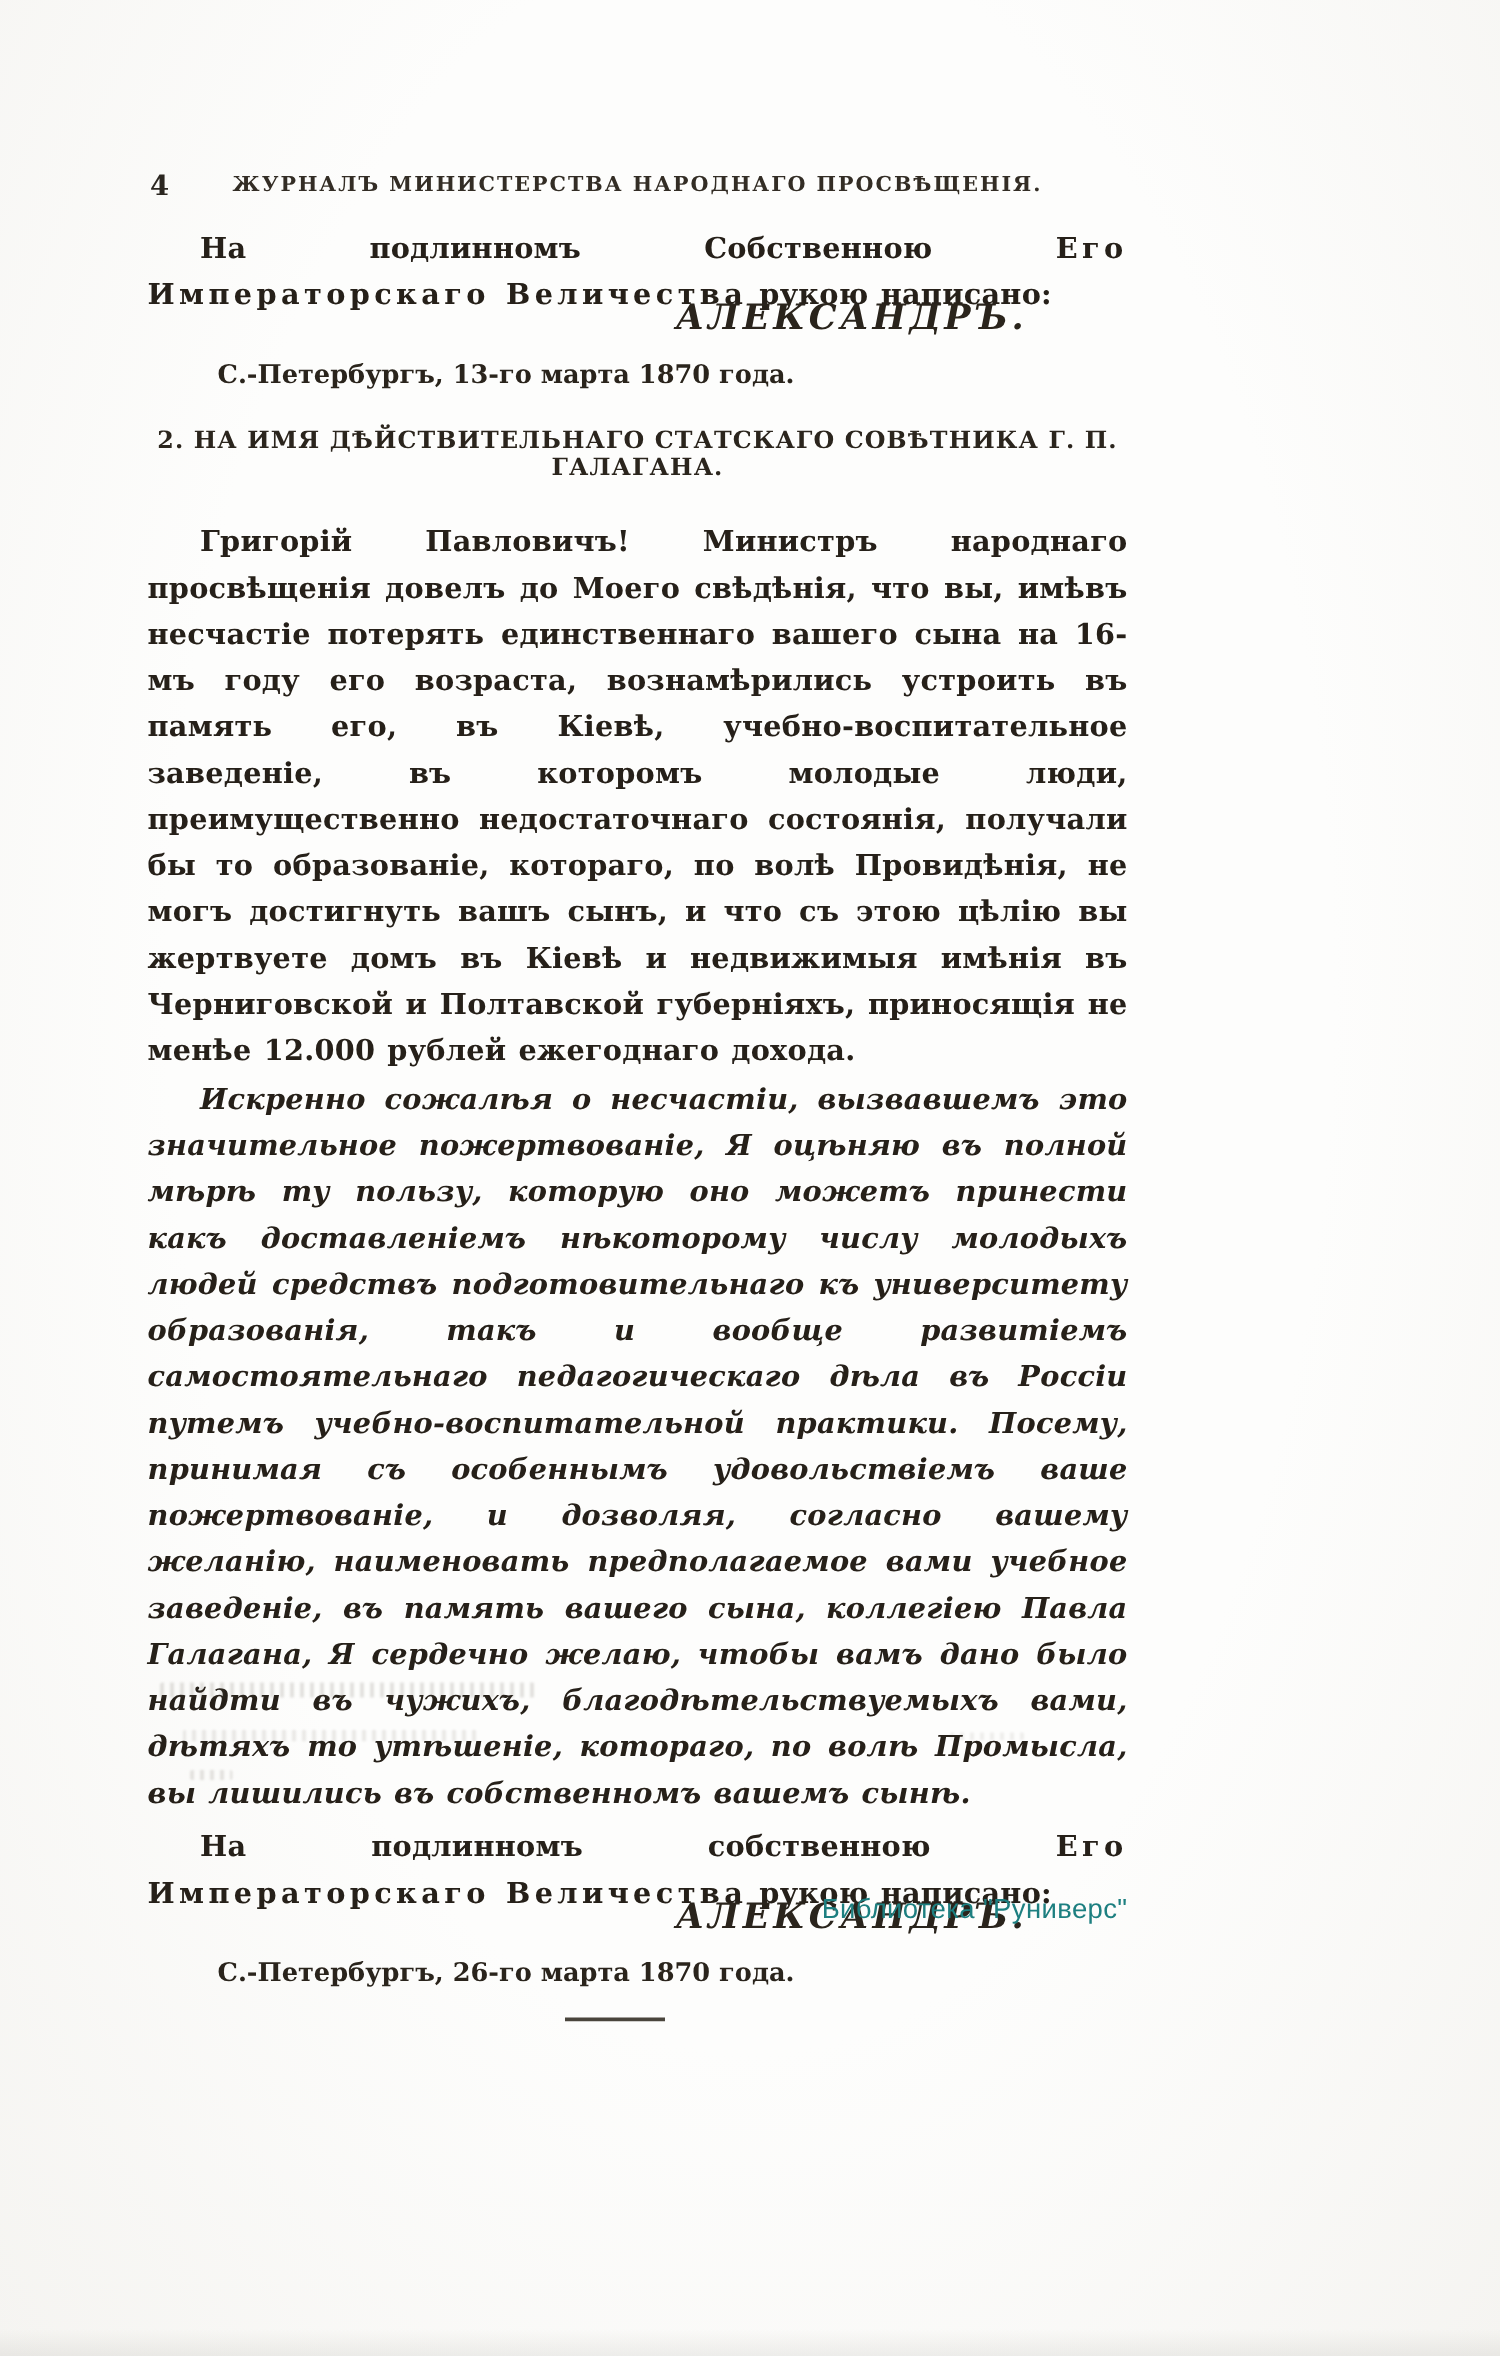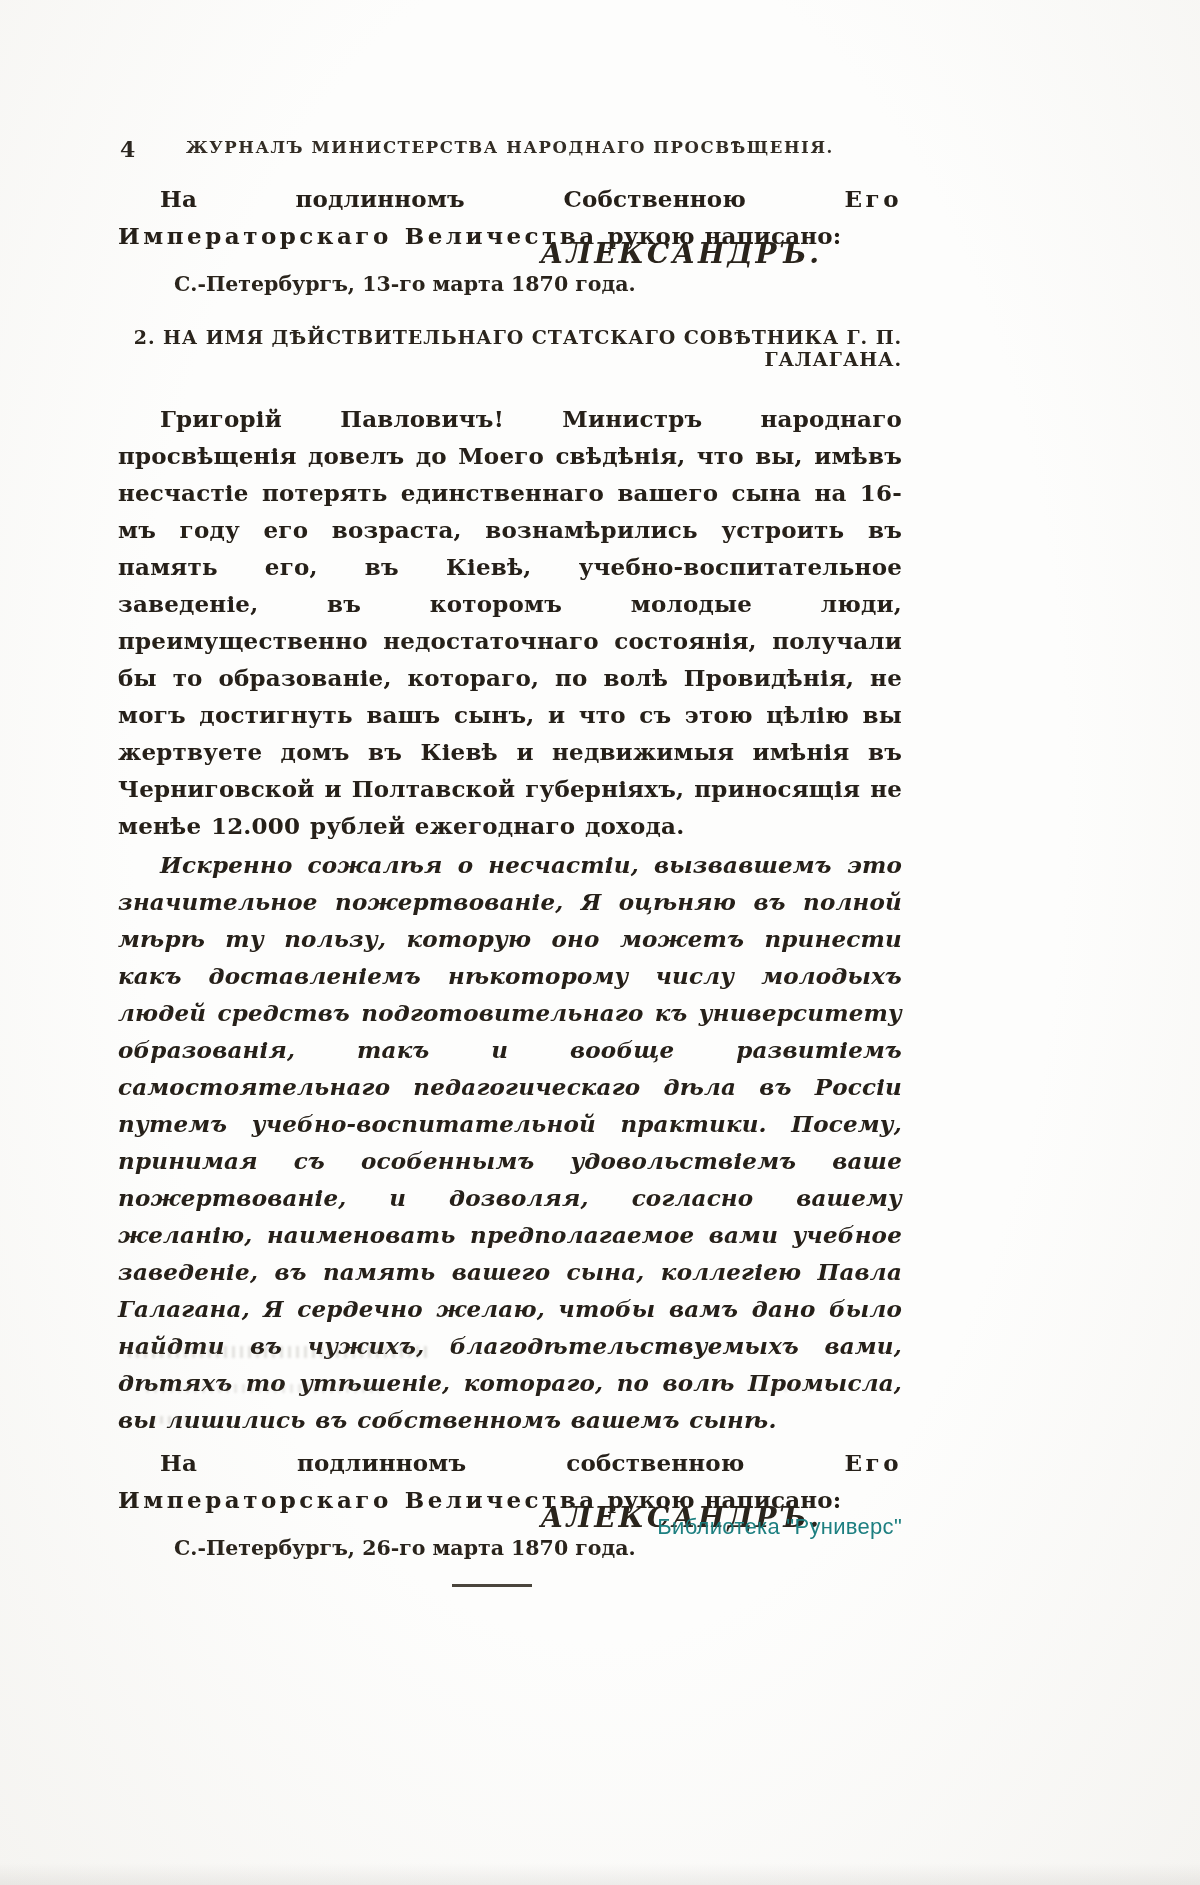--- a/index.html
+++ b/index.html
@@ -42,26 +42,26 @@
   .attn-first  { margin-top:16px; }
   .attn-second { margin-top:6px; }
 
   .signature {
     text-align:right; padding-right:80px;
     font-style:italic; font-weight:bold;
     font-size:28px; letter-spacing:3px; line-height:32px;
     margin-top:-16px; color:#2a241c;
   }
   .dateline {
-    padding-left:56px; margin-top:1px;
+    padding-left:56px; margin-top:16px;
     font-size:20.5px; font-weight:bold; line-height:27px; color:#2a241c;
   }
 
   .section-heading {
-    margin-top:28px; text-align:right;
+    margin-top:28px; text-align:center;
     font-size:19px; font-weight:bold; letter-spacing:0.9px; color:#2b251d;
   }
   .para-1 { margin-top:30px; }
   .para-2 { margin-top:2px;font-style:italic; }
 
   .divider {
     width:80px; height:3px; background:#4a453c;
     margin:22px 0 0 334px;
   }
 

